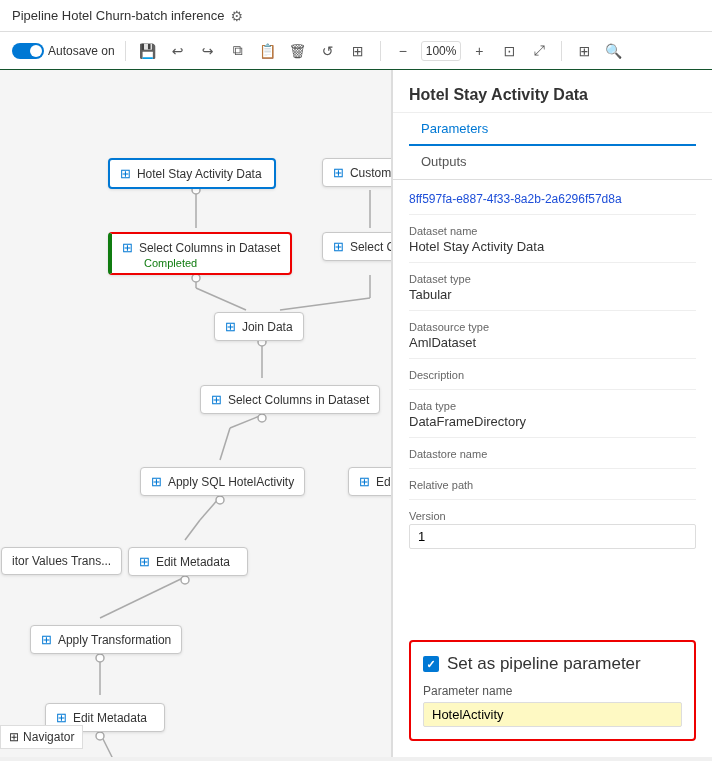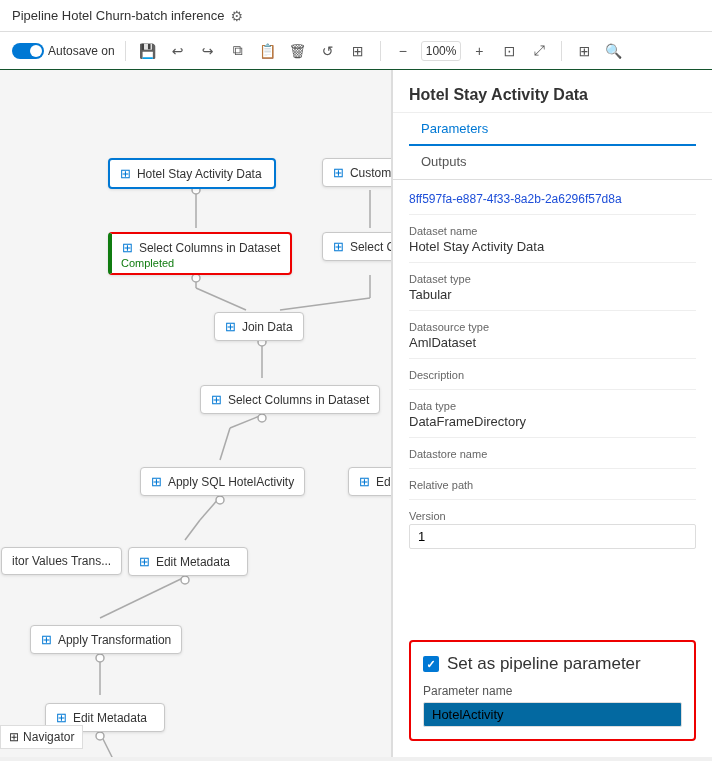--- a/index.html
+++ b/index.html
@@ -63,21 +63,21 @@
       box-shadow: 0 1px 3px rgba(0,0,0,0.1);
       white-space: nowrap;
     }
     .node-icon { color: #0078d4; font-size: 13px; }
     .node-selected { border: 2px solid #0078d4; }
     .node-red-outline { border: 2px solid #e00; }
     .node-completed { border-left: 4px solid #107c10; }
 
     .completed-label {
       font-size: 11px; color: #107c10; position: absolute;
-      left: 9px; bottom: 4px;
+      left: 32px; bottom: 4px;
     }
 
     
     .navigator-btn {
       position: absolute; bottom: 8px; left: 0;
       background: #fff; border: 1px solid #ddd;
       padding: 4px 8px; font-size: 12px; color: #333;
       cursor: pointer; display: flex; align-items: center; gap: 4px;
     }
 
@@ -125,21 +125,21 @@
     .checkbox-box {
       width: 16px; height: 16px; background: #0078d4;
       border-radius: 2px; display: flex; align-items: center; justify-content: center;
       flex-shrink: 0;
     }
     .checkbox-box::after { content: '✓'; color: #fff; font-size: 11px; font-weight: bold; }
     .checkbox-label { font-size: 17px; color: #333; }
     .param-name-label { font-size: 12px; color: #555; margin-bottom: 4px; }
     .param-name-input {
       border: 1px solid #ddd; padding: 4px 8px; font-size: 13px;
-      width: 100%; border-radius: 2px; outline: none; background: #0369a1;
+      width: 100%; border-radius: 2px; outline: none; background: #fef9c3;
     }
 
     
     .canvas-svg {
       position: absolute; top: 0; left: 0; width: 100%; height: 100%;
       pointer-events: none;
     }
   </style>
 </head>
 <body>

